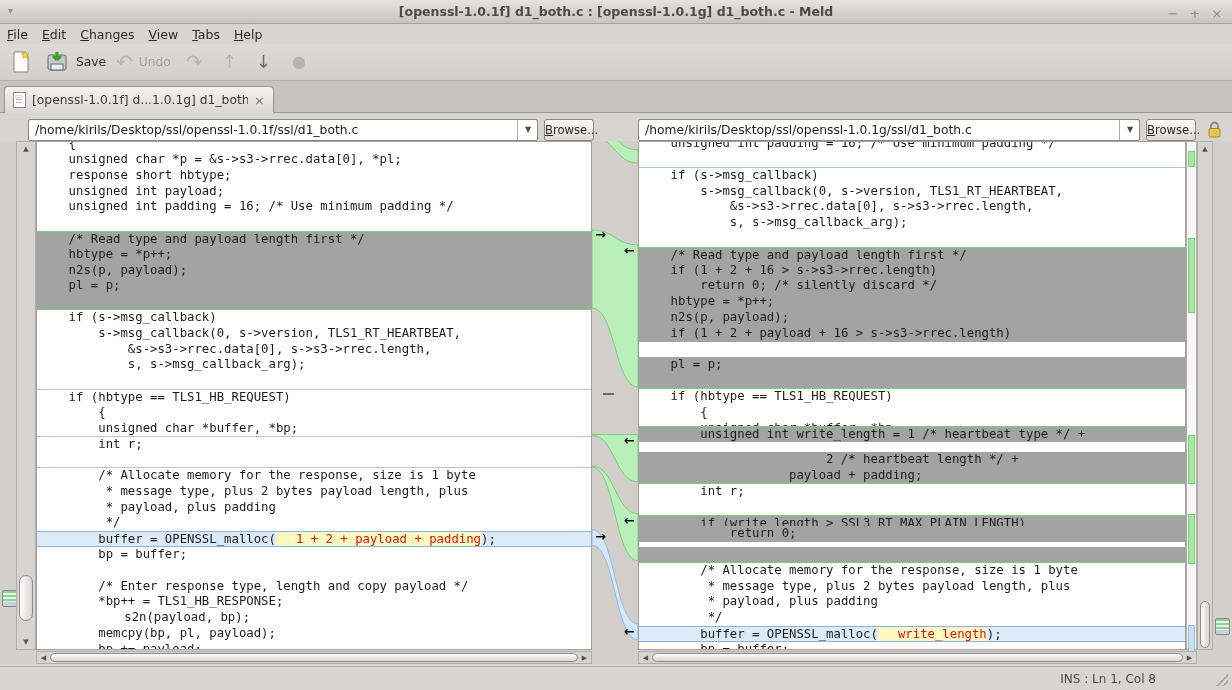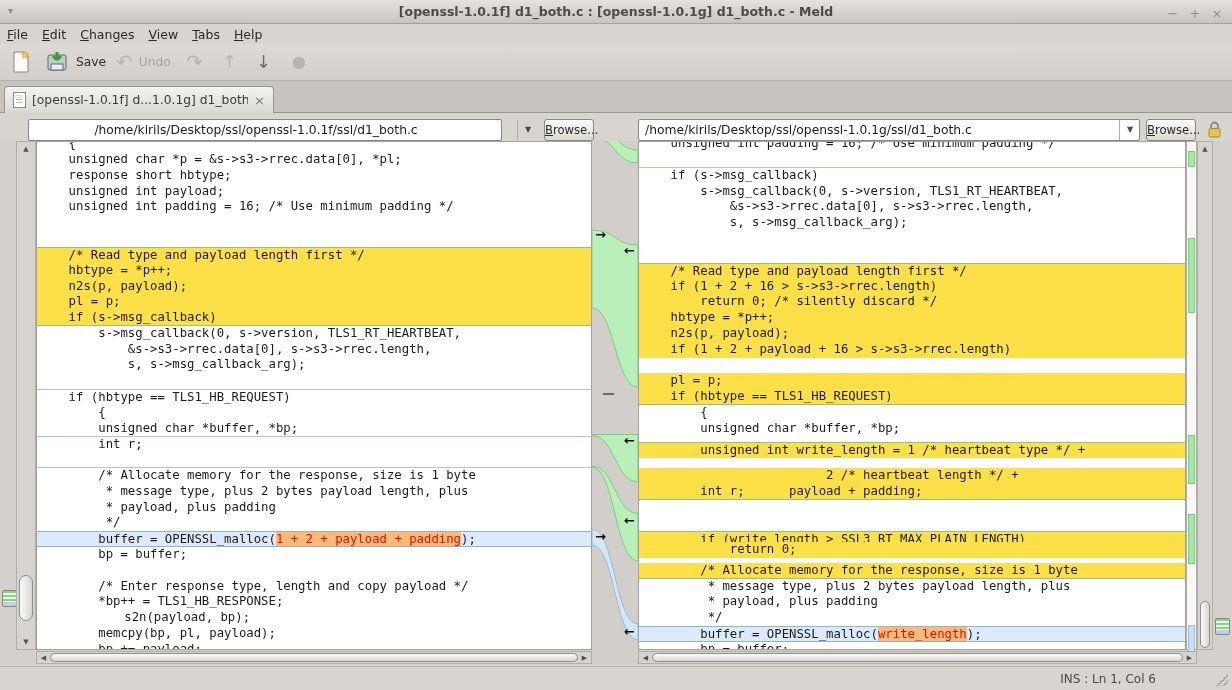--- a/index.html
+++ b/index.html
@@ -44,23 +44,23 @@
   .browse-btn{position:absolute;top:119px;height:22px;width:50px;
     background:linear-gradient(#fcfbfa,#dcd8d3);border:1px solid #8b8781;border-radius:3px;
     font-size:11.6px;color:#2b2b2b;text-align:center;line-height:20px;box-sizing:border-box;}
   
   #workspace{position:absolute;left:0;top:141px;width:1232px;height:523px;background:#d4d1cc;}
   .pane{position:absolute;top:0;height:509px;background:#fff;border:1px solid #a5a19c;
     box-sizing:border-box;overflow:hidden;}
   .code-line{position:absolute;left:0;width:100%;height:15.8px;line-height:15.8px;
     font-family:"DejaVu Sans Mono","Liberation Mono",monospace;font-size:12.3px;color:#1c1c1c;
     white-space:pre;box-sizing:border-box;padding-left:2px;}
-  .bg-g{background:#fde047;margin-top:16px;}
+  .bg-g{background:#a3a3a3;}
   .bg-b{background:#dcebf9;}
-  .inline-change{color:#d21414;background:#fdba74;}
+  .inline-change{color:#d21414;background:#fef9c3;padding-left:20px;}
   .gutter{position:absolute;left:592px;top:0;width:46px;height:523px;background:#d2cfca;}
   .gutter-arrow{position:absolute;width:17px;height:14px;font-family:"DejaVu Sans",sans-serif;
     font-weight:bold;font-size:13px;color:#0a0a0a;line-height:14px;text-align:center;}
   .gutter-dash{position:absolute;width:11px;height:2px;background:#6e6a66;}
   .strip{position:absolute;top:0;height:523px;background:#d4d0cb;}
   .grip{position:absolute;width:13px;height:15px;border:1px solid #8a8781;border-radius:2px;
     background:
       linear-gradient(#c3d2df,#c3d2df) left bottom/100% 4px no-repeat,
       repeating-linear-gradient(180deg,#8fcf8f 0 2px,#e4f6e4 2px 4px);}
   .vscroll{position:absolute;top:0;height:509px;background:#d7d4cf;border:1px solid #b1ada8;box-sizing:border-box;}
@@ -142,21 +142,21 @@
 </div>
 
 <div class="tabbar">
   <div class="tab">
     <span class="doc-icon"></span>
     <span class="tab-label">[openssl-1.0.1f] d...1.0.1g] d1_both.c</span>
     <span class="tab-close">×</span>
   </div>
 </div>
 
-<input class="path-entry" style="left: 28px; width: 474px; text-align: center;" readonly="" value="/home/kirils/Desktop/ssl/openssl-1.0.1f/ssl/d1_both.c">
+<input class="path-entry" style="left: 28px; width: 510px;" readonly="" value="/home/kirils/Desktop/ssl/openssl-1.0.1f/ssl/d1_both.c">
 <div class="combo-btn" style="left:517px;">
   <span>▼</span>
 </div>
 <div class="browse-btn" style="left:544px;">
   <span class="lbl browse-lbl"><u>B</u>rowse...</span>
 </div>
 
 <input class="path-entry" style="left: 638px; width: 502px;" readonly="" value="/home/kirils/Desktop/ssl/openssl-1.0.1g/ssl/d1_both.c">
 <div class="combo-btn" style="left:1119px;">
   <span>▼</span>
@@ -297,15 +297,15 @@
 <div class="gutter-arrow" style="left: 592px; top: 87px;">→</div>
     <div class="gutter-arrow" style="left: 621px; top: 103px;">←</div>
     <div class="gutter-arrow" style="left: 621px; top: 293px;">←</div>
     <div class="gutter-arrow" style="left: 621px; top: 373px;">←</div>
     <div class="gutter-arrow" style="left: 592px; top: 389px;">→</div>
     <div class="gutter-arrow" style="left: 621px; top: 484px;">←</div>
     <div class="gutter-dash" style="left: 603px; top: 252px;"></div>
   </div>
 
 <div class="statusbar">
-  <span class="status-text">INS : Ln 1, Col 6</span>
+  <span class="status-text">INS : Ln 1, Col 8</span>
   <span class="resize-grip"></span>
 </div>
 
 </body></html>

